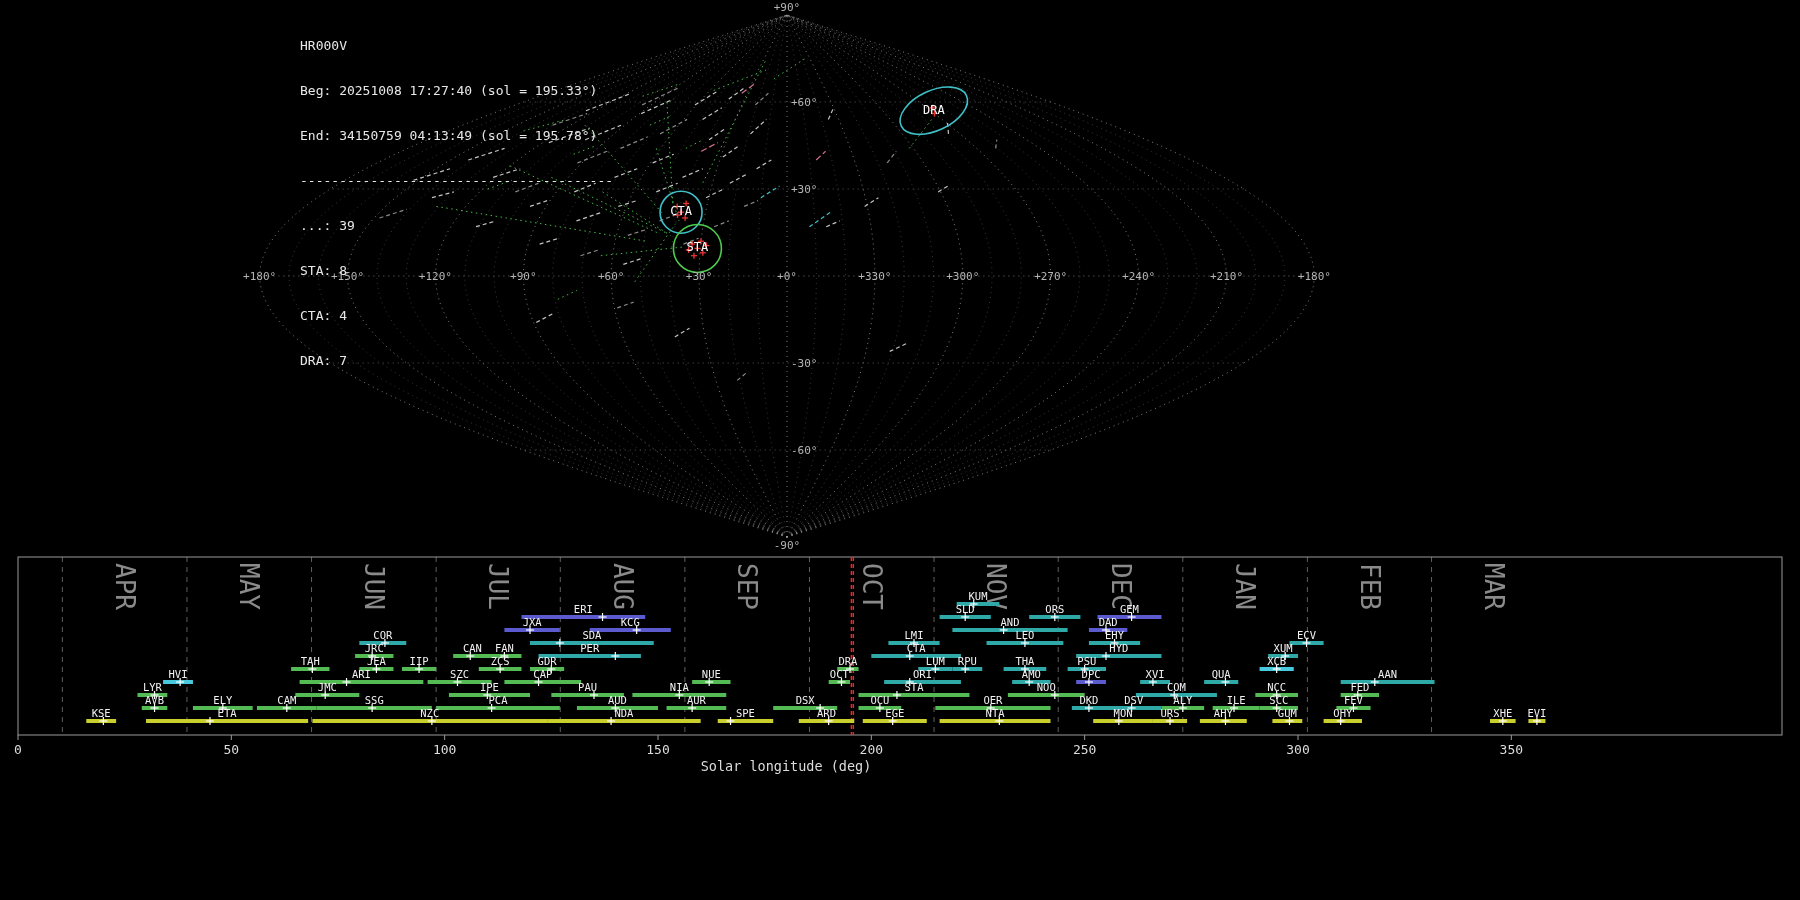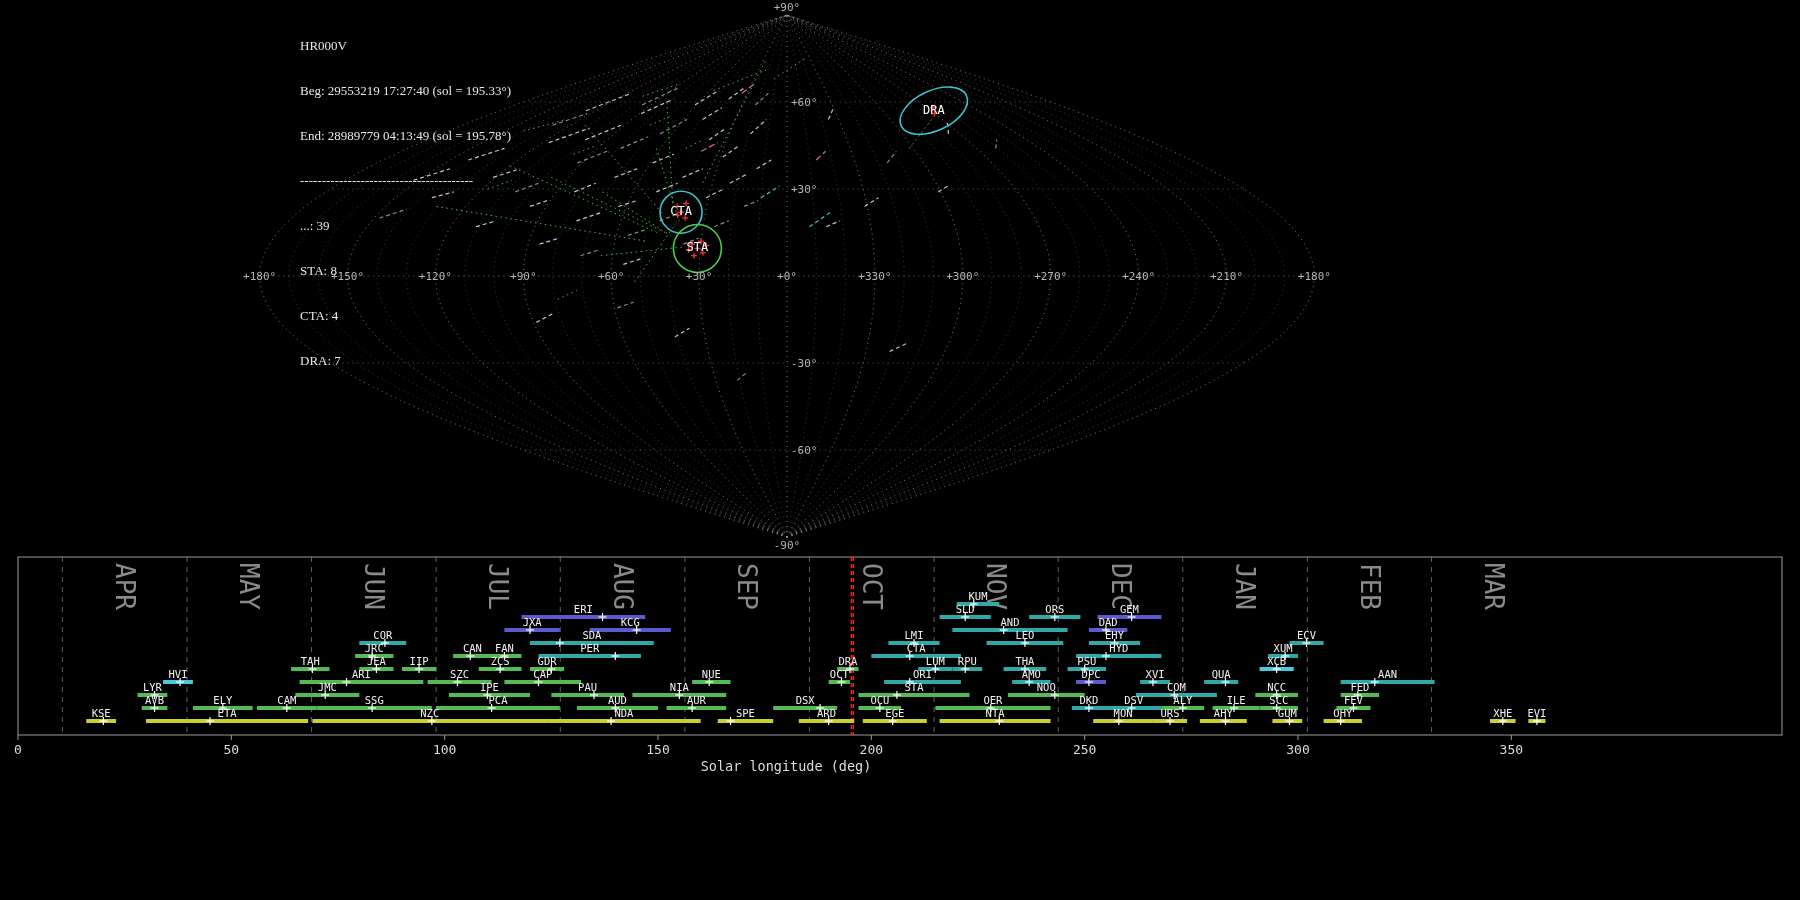--- a/index.html
+++ b/index.html
@@ -3,21 +3,21 @@
 <meta charset="utf-8">
 <style>
   html,body{margin:0;padding:0;background:#000;}
   body{width:1800px;height:900px;position:relative;overflow:hidden;
        font-family:"DejaVu Sans Mono","Liberation Mono",monospace;}
   svg{position:absolute;left:0;display:block;}
   svg text{font-family:"DejaVu Sans Mono","Liberation Mono",monospace;}
   #sky{top:0;}
   #tl{top:552px;}
   .hdr{position:absolute;left:300px;top:8px;color:#e8e8e8;font-size:13px;
-       line-height:15px;white-space:pre;z-index:5;font-family:Liberation Serif, serif;}
+       line-height:15px;white-space:pre;z-index:5;}
 </style>
 </head>
 <body>
 
 <svg id="sky" width="1800" height="552" viewBox="0 0 1800 552">
     <g>
       <polyline points="787.0,537.0 814.6,528.3 842.1,519.6 869.5,510.9 896.7,502.2 923.5,493.5 950.0,484.8 976.0,476.1 1001.5,467.4 1026.4,458.7 1050.7,450.0 1074.2,441.3 1097.0,432.6 1118.9,423.9 1139.9,415.2 1159.9,406.5 1178.9,397.8 1196.9,389.1 1213.7,380.4 1229.3,371.7 1243.7,363.0 1256.9,354.3 1268.8,345.6 1279.4,336.9 1288.6,328.2 1296.4,319.5 1302.9,310.8 1307.9,302.1 1311.5,293.4 1313.7,284.7 1314.4,276.0 1313.7,267.3 1311.5,258.6 1307.9,249.9 1302.9,241.2 1296.4,232.5 1288.6,223.8 1279.4,215.1 1268.8,206.4 1256.9,197.7 1243.7,189.0 1229.3,180.3 1213.7,171.6 1196.9,162.9 1178.9,154.2 1159.9,145.5 1139.9,136.8 1118.9,128.1 1097.0,119.4 1074.2,110.7 1050.7,102.0 1026.4,93.3 1001.5,84.6 976.0,75.9 950.0,67.2 923.5,58.5 896.7,49.8 869.5,41.1 842.1,32.4 814.6,23.7 787.0,15.0" fill="none" stroke="#9a9a9a" stroke-width="0.9" stroke-dasharray="1 4" opacity="0.9"></polyline>
       <polyline points="787.0,537.0 813.1,528.3 839.1,519.6 864.9,510.9 890.6,502.2 915.9,493.5 940.9,484.8 965.5,476.1 989.6,467.4 1013.1,458.7 1036.1,450.0 1058.3,441.3 1079.8,432.6 1100.5,423.9 1120.3,415.2 1139.2,406.5 1157.2,397.8 1174.1,389.1 1190.0,380.4 1204.7,371.7 1218.4,363.0 1230.8,354.3 1242.0,345.6 1252.0,336.9 1260.7,328.2 1268.1,319.5 1274.2,310.8 1279.0,302.1 1282.4,293.4 1284.4,284.7 1285.1,276.0 1284.4,267.3 1282.4,258.6 1279.0,249.9 1274.2,241.2 1268.1,232.5 1260.7,223.8 1252.0,215.1 1242.0,206.4 1230.8,197.7 1218.4,189.0 1204.7,180.3 1190.0,171.6 1174.1,162.9 1157.2,154.2 1139.2,145.5 1120.3,136.8 1100.5,128.1 1079.8,119.4 1058.3,110.7 1036.1,102.0 1013.1,93.3 989.6,84.6 965.5,75.9 940.9,67.2 915.9,58.5 890.6,49.8 864.9,41.1 839.1,32.4 813.1,23.7 787.0,15.0" fill="none" stroke="#9a9a9a" stroke-width="0.7" stroke-dasharray="1 4" opacity="0.5"></polyline>
       <polyline points="787.0,537.0 811.5,528.3 836.0,519.6 860.3,510.9 884.5,502.2 908.3,493.5 931.9,484.8 955.0,476.1 977.7,467.4 999.8,458.7 1021.4,450.0 1042.3,441.3 1062.6,432.6 1082.0,423.9 1100.7,415.2 1118.5,406.5 1135.4,397.8 1151.3,389.1 1166.3,380.4 1180.2,371.7 1193.0,363.0 1204.7,354.3 1215.3,345.6 1224.7,336.9 1232.9,328.2 1239.8,319.5 1245.6,310.8 1250.0,302.1 1253.2,293.4 1255.2,284.7 1255.8,276.0 1255.2,267.3 1253.2,258.6 1250.0,249.9 1245.6,241.2 1239.8,232.5 1232.9,223.8 1224.7,215.1 1215.3,206.4 1204.7,197.7 1193.0,189.0 1180.2,180.3 1166.3,171.6 1151.3,162.9 1135.4,154.2 1118.5,145.5 1100.7,136.8 1082.0,128.1 1062.6,119.4 1042.3,110.7 1021.4,102.0 999.8,93.3 977.7,84.6 955.0,75.9 931.9,67.2 908.3,58.5 884.5,49.8 860.3,41.1 836.0,32.4 811.5,23.7 787.0,15.0" fill="none" stroke="#9a9a9a" stroke-width="0.7" stroke-dasharray="1 4" opacity="0.5"></polyline>
       <polyline points="787.0,537.0 810.0,528.3 832.9,519.6 855.8,510.9 878.4,502.2 900.8,493.5 922.8,484.8 944.5,476.1 965.8,467.4 986.5,458.7 1006.8,450.0 1026.4,441.3 1045.3,432.6 1063.6,423.9 1081.1,415.2 1097.8,406.5 1113.6,397.8 1128.6,389.1 1142.6,380.4 1155.6,371.7 1167.6,363.0 1178.6,354.3 1188.5,345.6 1197.3,336.9 1205.0,328.2 1211.5,319.5 1216.9,310.8 1221.1,302.1 1224.1,293.4 1225.9,284.7 1226.5,276.0 1225.9,267.3 1224.1,258.6 1221.1,249.9 1216.9,241.2 1211.5,232.5 1205.0,223.8 1197.3,215.1 1188.5,206.4 1178.6,197.7 1167.6,189.0 1155.6,180.3 1142.6,171.6 1128.6,162.9 1113.6,154.2 1097.8,145.5 1081.1,136.8 1063.6,128.1 1045.3,119.4 1026.4,110.7 1006.8,102.0 986.5,93.3 965.8,84.6 944.5,75.9 922.8,67.2 900.8,58.5 878.4,49.8 855.8,41.1 832.9,32.4 810.0,23.7 787.0,15.0" fill="none" stroke="#9a9a9a" stroke-width="0.9" stroke-dasharray="1 4" opacity="0.9"></polyline>
@@ -201,22 +201,22 @@
       <text x="791" y="106" text-anchor="start" fill="#b5b5b5" font-size="11">+60°</text>
       <text x="791" y="193" text-anchor="start" fill="#b5b5b5" font-size="11">+30°</text>
       <text x="791" y="367" text-anchor="start" fill="#b5b5b5" font-size="11">-30°</text>
       <text x="791" y="454" text-anchor="start" fill="#b5b5b5" font-size="11">-60°</text>
       <text x="787" y="549" text-anchor="middle" fill="#b5b5b5" font-size="11">-90°</text>
     </g>
   </svg>
 
 <div class="hdr">
   <div>HR000V</div>
-  <div>Beg: 29553219 17:27:40 (sol = 195.33°)</div>
-  <div>End: 28989779 04:13:49 (sol = 195.78°)</div>
+  <div>Beg: 20251008 17:27:40 (sol = 195.33°)</div>
+  <div>End: 34150759 04:13:49 (sol = 195.78°)</div>
   <div>----------------------------------------</div>
   <div>...: 39</div>
   <div>STA: 8</div>
   <div>CTA: 4</div>
   <div>DRA: 7</div>
 </div>
 
 <svg id="tl" width="1800" height="348" viewBox="0 0 1800 348">
     <g>
       <line x1="62.373333333333335" y1="5" x2="62.373333333333335" y2="183" stroke="#5f5f5f" stroke-width="1" stroke-dasharray="5 5"></line>

